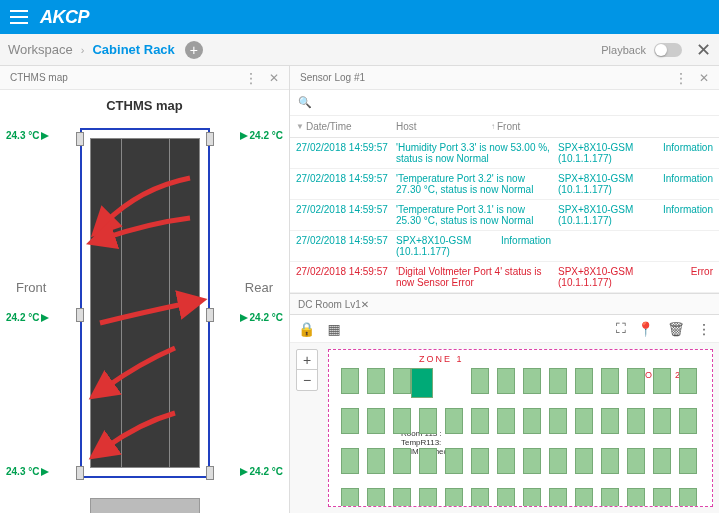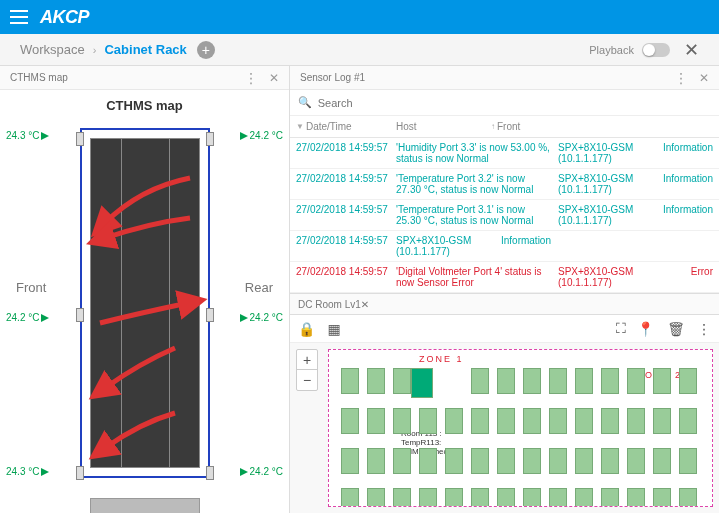--- a/index.html
+++ b/index.html
@@ -2,21 +2,21 @@
 <html><head>
 <meta charset="utf-8">
 <style>
 *{box-sizing:border-box;margin:0;padding:0;font-family:Arial,Helvetica,sans-serif}
 body{width:719px;height:513px;overflow:hidden;background:#fff;font-size:11px;color:#555}
 .header{background:#0095e5;height:34px;display:flex;align-items:center;padding:0 10px;color:#fff}
 .hamburger{width:18px;height:14px;display:flex;flex-direction:column;justify-content:space-between;cursor:pointer;margin-right:12px}
 .hamburger span{height:2px;background:#fff}
 .logo{font-weight:900;font-style:italic;font-size:18px;letter-spacing:-0.5px;margin-right:10px}
 .product{font-size:14px;font-weight:400}
-.breadcrumb{height:32px;background:#f5f5f5;border-bottom:1px solid #ddd;display:flex;align-items:center;padding:0 20px;color:#888}
+.breadcrumb{height:32px;background:#f5f5f5;border-bottom:1px solid #ddd;display:flex;align-items:center;padding:0 8px;color:#888}
 .breadcrumb .crumb{font-size:13px}
 .breadcrumb .sep{margin:0 8px;color:#aaa}
 .breadcrumb .active{color:#0095e5;font-weight:700}
 .add-btn{width:18px;height:18px;border-radius:50%;background:#9e9e9e;color:#fff;display:flex;align-items:center;justify-content:center;font-size:14px;margin-left:10px;cursor:pointer;line-height:1}
 .spacer{flex:1}
 .playback{font-size:11px;color:#888;margin-right:8px}
 .toggle{width:28px;height:14px;background:#ccc;border-radius:7px;position:relative;margin-right:14px;cursor:pointer}
 .toggle::after{content:'';width:12px;height:12px;background:#fff;border-radius:50%;position:absolute;top:1px;left:1px;box-shadow:0 1px 2px rgba(0,0,0,.3)}
 .close-x{font-size:18px;color:#666;cursor:pointer}
 .main{display:flex;height:447px}
@@ -25,21 +25,21 @@
 .panel-header .sp{flex:1}
 .panel-header .dots{cursor:pointer;font-size:14px;letter-spacing:1px;color:#999}
 .panel-header .px{cursor:pointer;margin-left:10px;color:#999;font-size:12px}
 .map-area{flex:1;position:relative;background:#fff}
 .map-title{text-align:center;font-weight:700;font-size:13px;color:#333;padding:8px 0}
 .cabinet{position:absolute;left:80px;top:38px;width:130px;height:370px}
 .cab-frame{position:absolute;left:0;top:0;width:130px;height:350px;border:2px solid #2040c0}
 .cab-body{position:absolute;left:10px;top:10px;width:110px;height:330px;background:#3a3a3a;border:1px solid #888}
 .cab-line{position:absolute;top:0;bottom:0;width:1px;background:#888}
 .cab-base{position:absolute;left:10px;bottom:-18px;width:110px;height:18px;background:#bbb;border:1px solid #999}
-.temp{position:absolute;color:#00a050;font-size:10px;font-weight:400;display:flex;align-items:center;gap:2px}
+.temp{position:absolute;color:#00a050;font-size:10px;font-weight:700;display:flex;align-items:center;gap:2px}
 .temp.left-t{left:6px}
 .temp.right-t{right:6px}
 .arrow-r{width:0;height:0;border-top:4px solid transparent;border-bottom:4px solid transparent;border-left:8px solid #00a050}
 .sbox{position:absolute;width:8px;height:14px;background:#ddd;border:1px solid #888}
 .red-arrow{position:absolute;pointer-events:none}
 .side-lbl{position:absolute;font-size:13px;color:#777}
 .right{flex:1;display:flex;flex-direction:column}
 .search-row{height:26px;display:flex;align-items:center;padding:0 8px;border-bottom:1px solid #eee}
 .search-icon{color:#aaa;margin-right:6px}
 .search-input{border:none;outline:none;flex:1;font-size:11px;color:#888}
@@ -159,21 +159,20 @@
 
   <div class="right">
     <div class="panel-header">
       <span>Sensor Log #1</span>
       <span class="sp"></span>
       <span class="dots">⋮</span>
       <span class="px">✕</span>
     </div>
     <div class="search-row">
       <span class="search-icon">🔍</span>
-      <input class="search-input" placeholder="Search" style="">
     </div>
     <div class="log-head">
       <div class="col col-dt">
           <span class="sort">▼</span>
           <span>Date/Time</span>
         </div>
       <div class="col col-host">Host</div>
       <div class="col col-lvl">
           <span class="sort">↑</span> 
           <span>Front</span>

